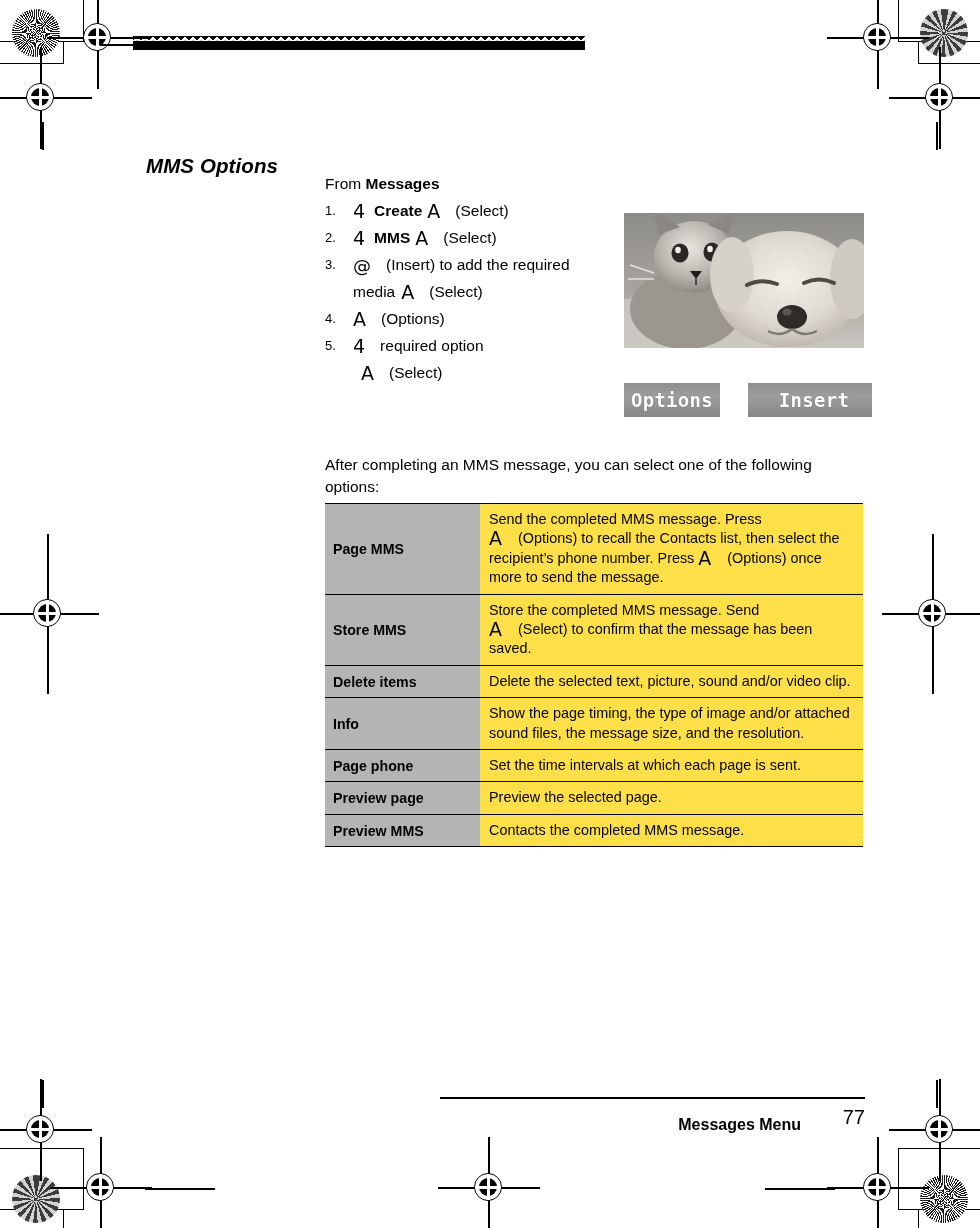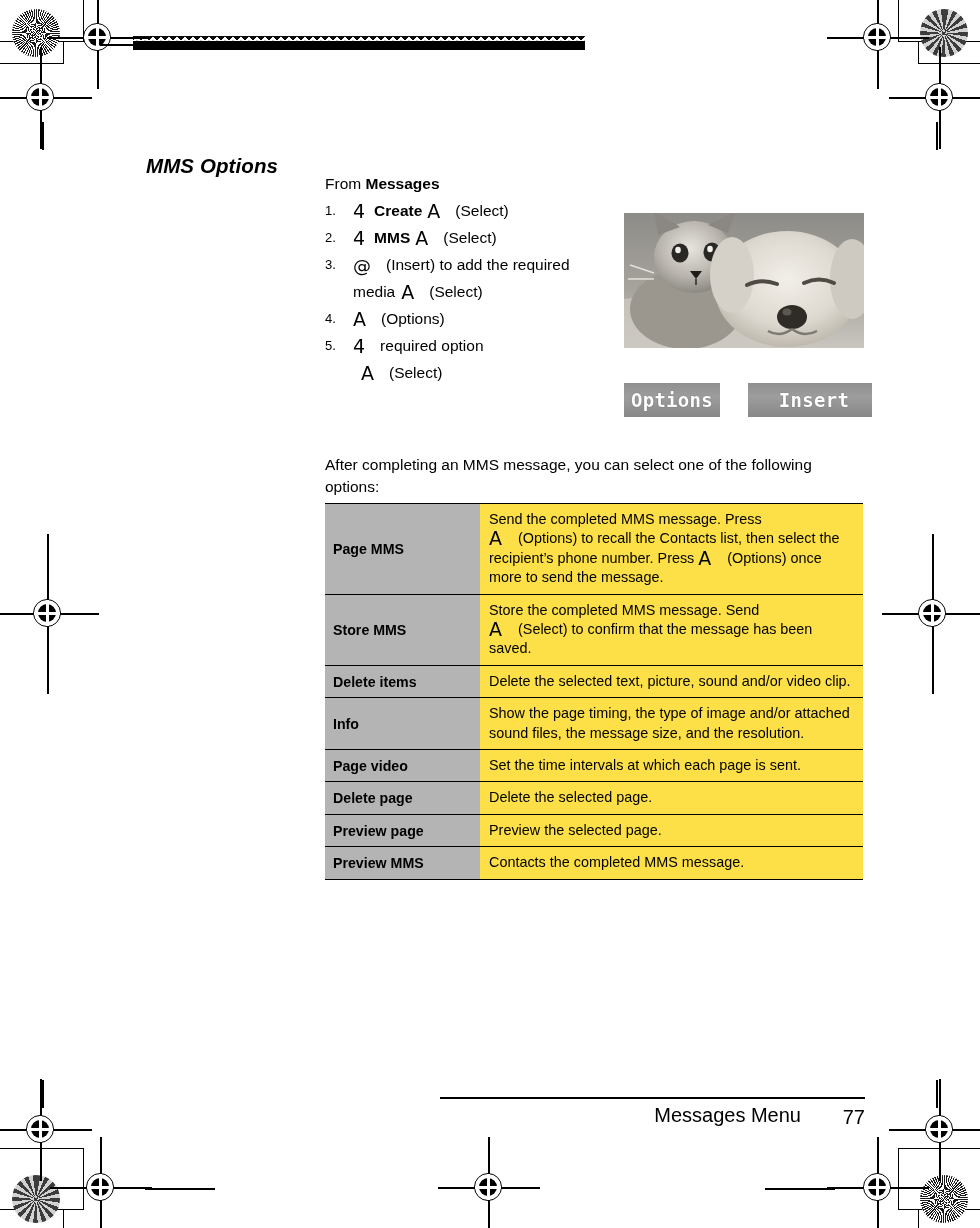--- a/index.html
+++ b/index.html
@@ -319,23 +319,23 @@
   }
   .footer .frule {
     position: absolute;
     left: 0; top: -7px;
     width: 425px; height: 1.6px;
     background: #000;
   }
   .footer .fsection {
     position: absolute;
     right: 64px;
-    top: 0;
-    font-size: 20px;
-    font-weight: normal;
+    top: 12px;
+    font-size: 16px;
+    font-weight: bold;
   }
   .footer .fpage {
     position: absolute;
     right: 0;
     top: 2px;
     font-size: 20px;
     width: 32px;
     text-align: right;
   }
 </style>
@@ -551,26 +551,22 @@
       </tr>
       <tr>
         <td class="label">Delete items</td>
         <td class="desc mid"><span>Delete the selected text, picture, sound and/or video clip.</span></td>
       </tr>
       <tr>
         <td class="label">Info</td>
         <td class="desc mid"><span>Show the page timing, the type of image and/or attached sound files, the message size, and the resolution.</span></td>
       </tr>
       <tr>
-        <td class="label">Page video</td>
+        <td class="label">Page phone</td>
         <td class="desc mid"><span>Set the time intervals at which each page is sent.</span></td>
-      </tr>
-      <tr>
-        <td class="label">Delete page</td>
-        <td class="desc mid"><span>Delete the selected page.</span></td>
       </tr>
       <tr>
         <td class="label">Preview page</td>
         <td class="desc mid"><span>Preview the selected page.</span></td>
       </tr>
       <tr>
         <td class="label">Preview MMS</td>
         <td class="desc mid"><span>Contacts the completed MMS message.</span></td>
       </tr>
     </tbody>

